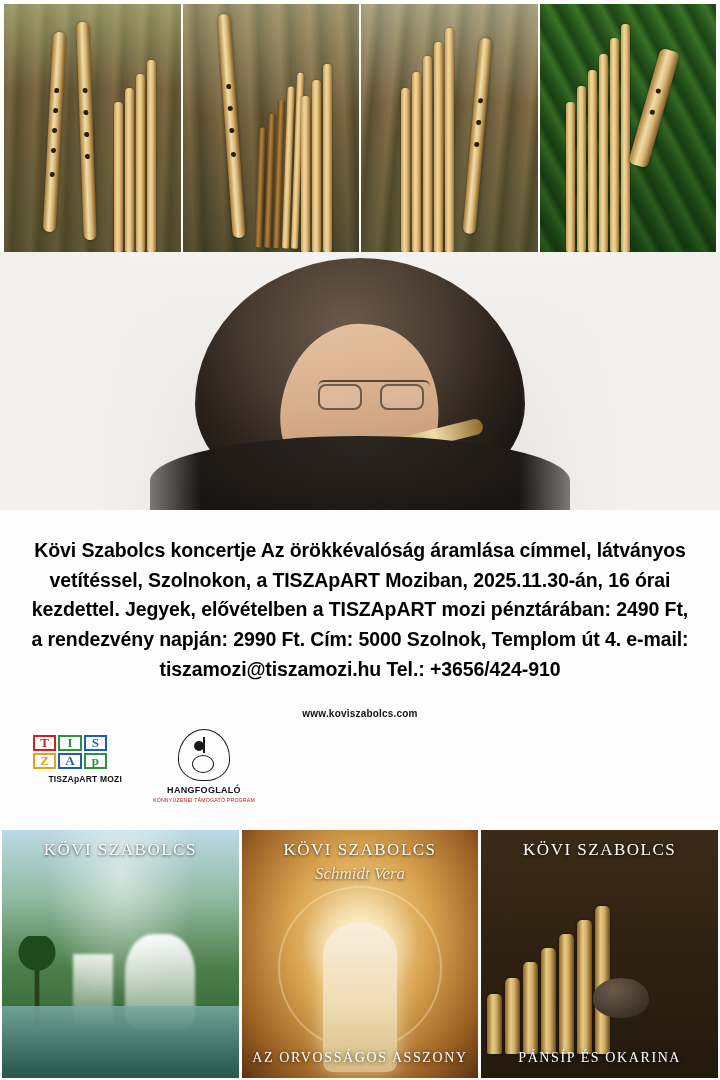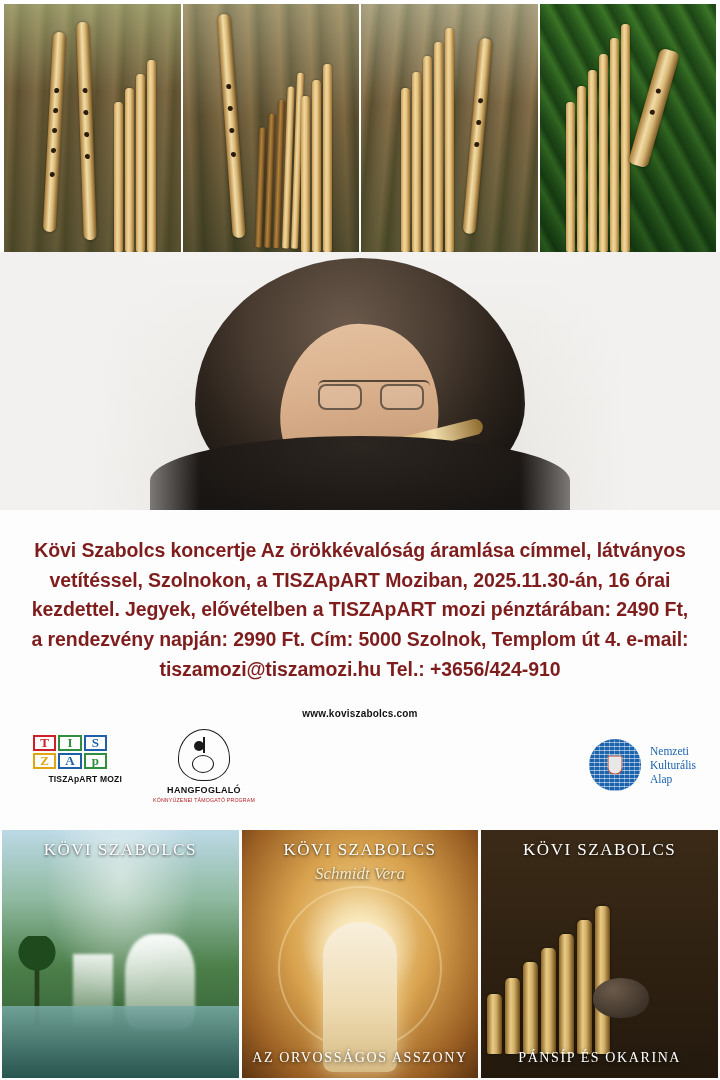--- a/index.html
+++ b/index.html
@@ -162,21 +162,21 @@
 
   
   .text-block {
     padding: 26px 30px 4px 30px;
     text-align: center;
   }
   .text-block p {
     font-size: 19.5px;
     font-weight: bold;
     line-height: 1.52;
-    color: #7f1d1d;
+    color: #000000;
     letter-spacing: -0.1px;
   }
   .website {
     text-align: center;
     font-size: 10px;
     font-weight: bold;
     color: #111;
     margin-top: 20px;
     letter-spacing: .2px;
   }
@@ -521,30 +521,20 @@
       <div class="hang-mark">
         <div class="hang-shape"></div>
         <div class="hang-note"></div>
         <div class="hang-stem"></div>
         <div class="hang-circ"></div>
       </div>
       <div class="hang-title">HANGFOGLALÓ</div>
       <div class="hang-sub">KÖNNYŰZENEI TÁMOGATÓ PROGRAM</div>
     </div>
 
-    <div class="logo logo-nka">
-      <div class="nka-circle">
-        <div class="nka-shield"></div>
-      </div>
-      <div class="nka-text">
-        <div>Nemzeti</div>
-        <div>Kulturális</div>
-        <div>Alap</div>
-      </div>
-    </div>
   </div>
 
   <div class="album-strip">
 
     <div class="album album-1">
       <div class="palm"></div>
       <div class="falls"></div>
       <div class="falls2"></div>
       <div class="lake"></div>
       <div class="title-top">KÖVI SZABOLCS</div>

